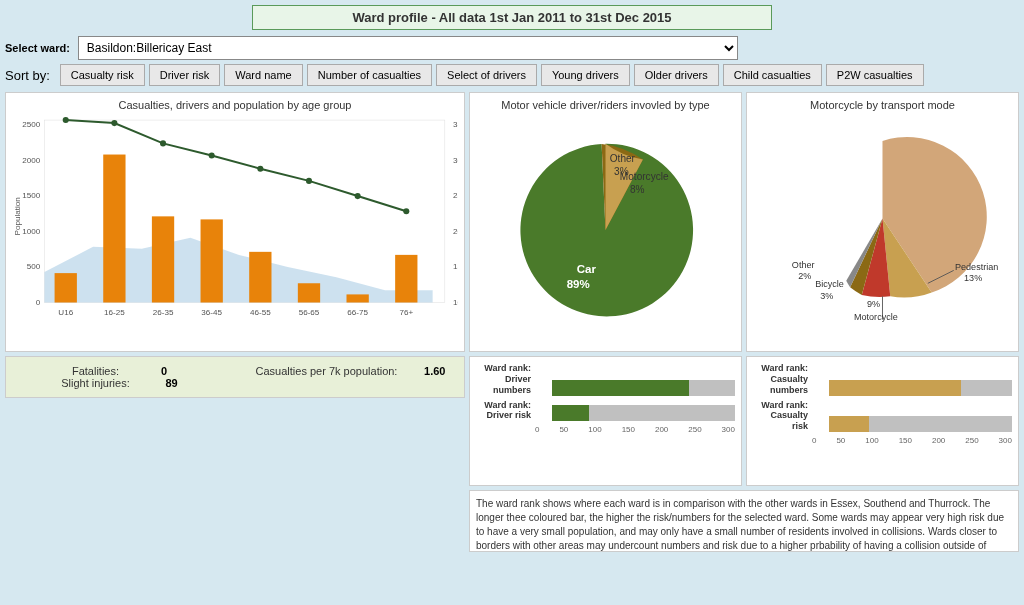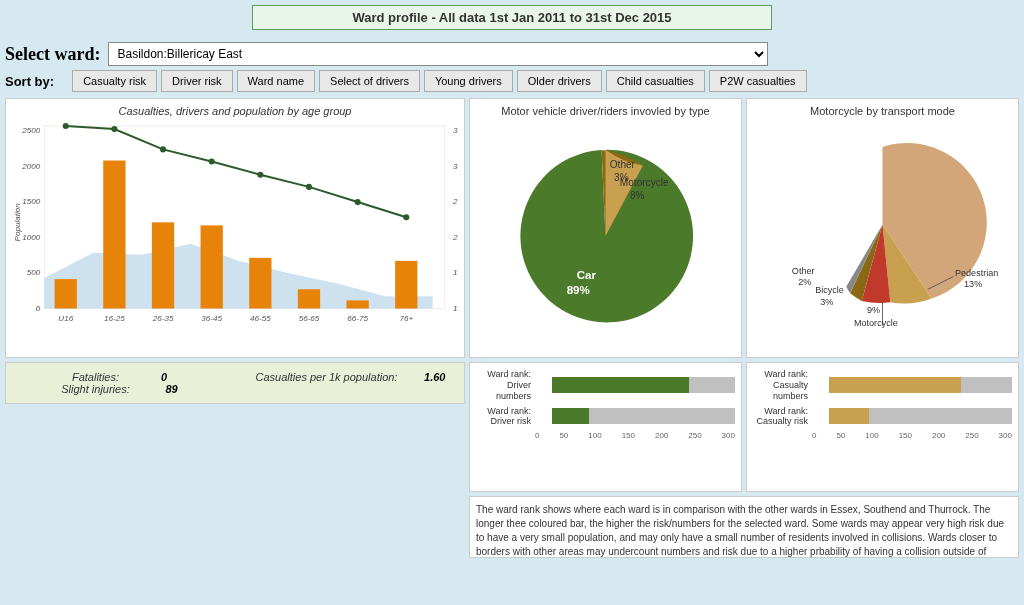--- a/index.html
+++ b/index.html
@@ -6,59 +6,58 @@
     body { font-family: Arial, sans-serif; font-size: 12px; background: #d6e8f0; padding: 5px; width: 1024px; height: 605px; overflow: hidden; }
     
     .title-bar {
       text-align: center;
       background: #e8f5e8;
       border: 1px solid #5a9a5a;
       padding: 4px 10px;
       font-size: 13px;
       font-weight: bold;
       color: #333;
-      margin: 0 auto 12px auto;
+      margin: 0 auto 6px auto;
       width: 520px;
     }
     
     .select-ward-row {
       display: flex;
       align-items: center;
       gap: 8px;
       margin-bottom: 4px;
     }
     
     .select-ward-label {
-      font-size: 18px;
+      font-size: 11px;
       font-weight: bold;
       white-space: nowrap;
-      font-family: Liberation Serif, serif;
     }
     
     .ward-select {
       flex: 1;
       max-width: 660px;
       padding: 3px 4px;
       border: 1px solid #888;
       background: white;
       font-size: 12px;
     }
     
     .sort-row {
       display: flex;
       align-items: center;
       gap: 4px;
       margin-bottom: 6px;
     }
     
     .sort-label {
       font-size: 13px;
-      font-weight: bold;
+      font-weight: normal;
       white-space: nowrap;
-      margin-right: 14px;
+      margin-right: 6px;
     }
     
     .sort-btn {
       padding: 4px 10px;
       background: #e8e8e8;
       border: 1px solid #aaa;
       cursor: pointer;
       font-size: 11px;
       white-space: nowrap;
     }
@@ -67,21 +66,20 @@
       display: flex;
       gap: 4px;
       height: 460px;
     }
     
     .left-panel {
       flex: 0 0 460px;
       display: flex;
       flex-direction: column;
       gap: 4px;
-      font-style: italic;
     }
     
     .chart-container {
       background: white;
       border: 1px solid #ccc;
       padding: 6px;
       flex: 0 0 260px;
     }
     
     .chart-title {
@@ -151,23 +149,24 @@
     
     .bar-chart-box {
       flex: 1;
       background: white;
       border: 1px solid #ccc;
       padding: 6px;
     }
     
     .bar-row {
       display: flex;
-      align-items: center;
+      align-items: flex-end;
       margin-bottom: 4px;
       gap: 21px;
+      font-weight: bold;
     }
     
     .bar-row-label {
       font-size: 9px;
       width: 55px;
       text-align: right;
       color: #333;
       line-height: 1.2;
     }
     
@@ -218,20 +217,21 @@
   <select class="ward-select">
     <option>Basildon:Billericay East</option>
   </select>
 </div>
 
 <div class="sort-row">
   <span class="sort-label">Sort by:</span>
   <button class="sort-btn">Casualty risk</button>
   <button class="sort-btn">Driver risk</button>
   <button class="sort-btn">Ward name</button>
+  <button class="sort-btn">Number of casualties</button>
   <button class="sort-btn">Select of drivers</button>
   <button class="sort-btn">Young drivers</button>
   <button class="sort-btn">Older drivers</button>
   <button class="sort-btn">Child casualties</button>
   <button class="sort-btn">P2W casualties</button>
 </div>
 
 <div class="main-content">
 
   <div class="left-panel">
@@ -310,21 +310,21 @@
             <span class="stat-label">Fatalities:</span>
             <span class="stat-value">0</span>
           </div>
           <div class="stat-row">
             <span class="stat-label">Slight injuries:</span>
             <span class="stat-value">89</span>
           </div>
         </div>
         <div>
           <div class="stat-row">
-            <span class="stat-label">Casualties per 1k population:</span>
+            <span class="stat-label">Casualties per 7k population:</span>
             <span class="stat-value">1.60</span>
           </div>
         </div>
       </div>
     </div>
   </div>
 
   <div class="right-panel">
 
     <div class="top-right">

